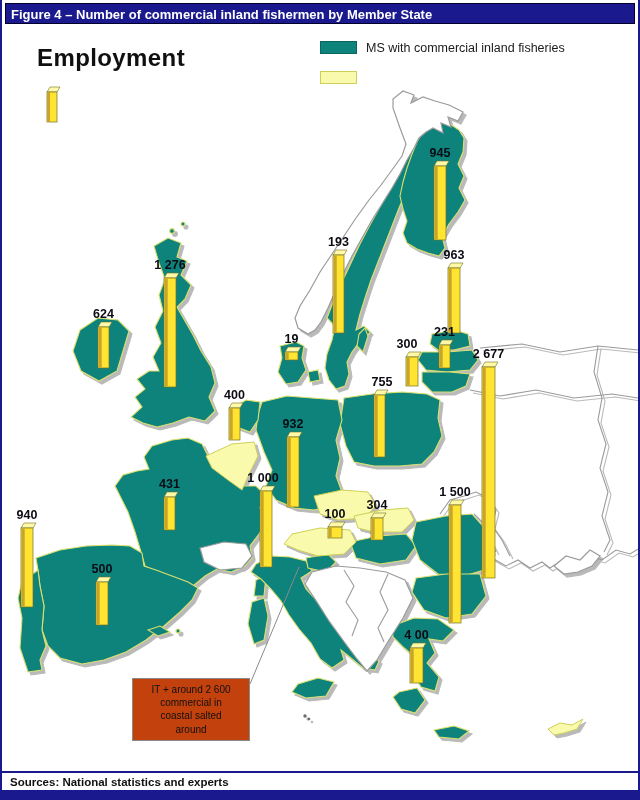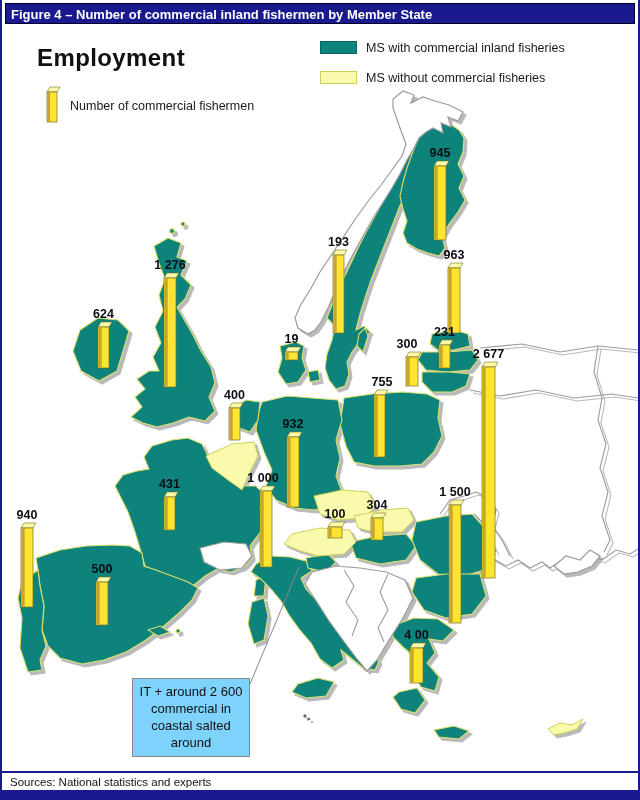--- a/index.html
+++ b/index.html
@@ -19,24 +19,24 @@
   svg#map{position:absolute;top:0;left:0;}
   .ms-with{fill:var(--teal);stroke:var(--eu_border);stroke-width:1.1;}
   .ms-without{fill:var(--pale);stroke:#CFCF57;stroke-width:1;}
   .non-eu{fill:#ffffff;stroke:var(--noneu_border);stroke-width:1.2;}
   .noneu-line{fill:none;stroke:var(--noneu_border);stroke-width:1.1;}
   .leader{stroke:#8a8a8a;stroke-width:1;fill:none;}
   .bar-face{fill:var(--bar_face);stroke:var(--bar_outline);stroke-width:.7;}
   .bar-side{fill:var(--bar_side);}
   .bar-top{fill:var(--bar_top);stroke:var(--bar_outline);stroke-width:.6;}
   .bar-label{font-family:"Liberation Sans",sans-serif;font-size:12.5px;font-weight:bold;fill:var(--label);}
-  .annotation{position:absolute;left:130px;top:678px;width:112px;border:1px solid #8a8a8a;background:#7dd3fc;
-        font-size:13px;line-height:1.32;text-align:center;padding:4px 2px;color:#111;}
+  .annotation{position:absolute;left:130px;top:678px;width:112px;border:1px solid #8a8a8a;background:#c2410c;
+        font-size:10px;line-height:1.32;text-align:center;padding:4px 2px;color:#111;}
   .footer-line{position:absolute;left:0;right:0;top:771px;border-top:2px solid var(--navy);}
-  .footer-text{position:absolute;left:8px;top:776px;font-size:11.5px;color:#111;white-space:nowrap;}
+  .footer-text{position:absolute;left:8px;top:776px;font-size:11.5px;color:#111;white-space:nowrap;font-weight:bold;}
   .footer-bar{position:absolute;left:0;right:0;top:790px;height:10px;background:var(--navy);}
 </style>
 </head>
 <body>
 
 <div id="page">
 
   <div class="titlebar">Figure  4 –  Number  of commercial inland fishermen  by Member State</div>
 
   <svg id="map" width="640" height="800" viewBox="0 0 640 800">
@@ -232,22 +232,20 @@
           <text class="bar-label" x="414.5" y="639" text-anchor="middle">4 00</text>
         </g>
       </g>
   </svg>
 
   <div class="heading">Employment</div>
 
   <div class="swatch with"></div>
   <div class="legend-label l1">MS with commercial inland fisheries</div>
   <div class="swatch without"></div>
-  <div class="legend-label l2">MS without commercial fisheries</div>
-  <div class="legend-bar-label">Number of commercial fishermen</div>
 
   <div class="annotation">
     <div>IT + around 2 600</div>
     <div>commercial in</div>
     <div>coastal salted</div>
     <div>around</div>
   </div>
 
   <div class="footer-line"></div>
   <div class="footer-text">Sources:  National statistics and experts</div>

